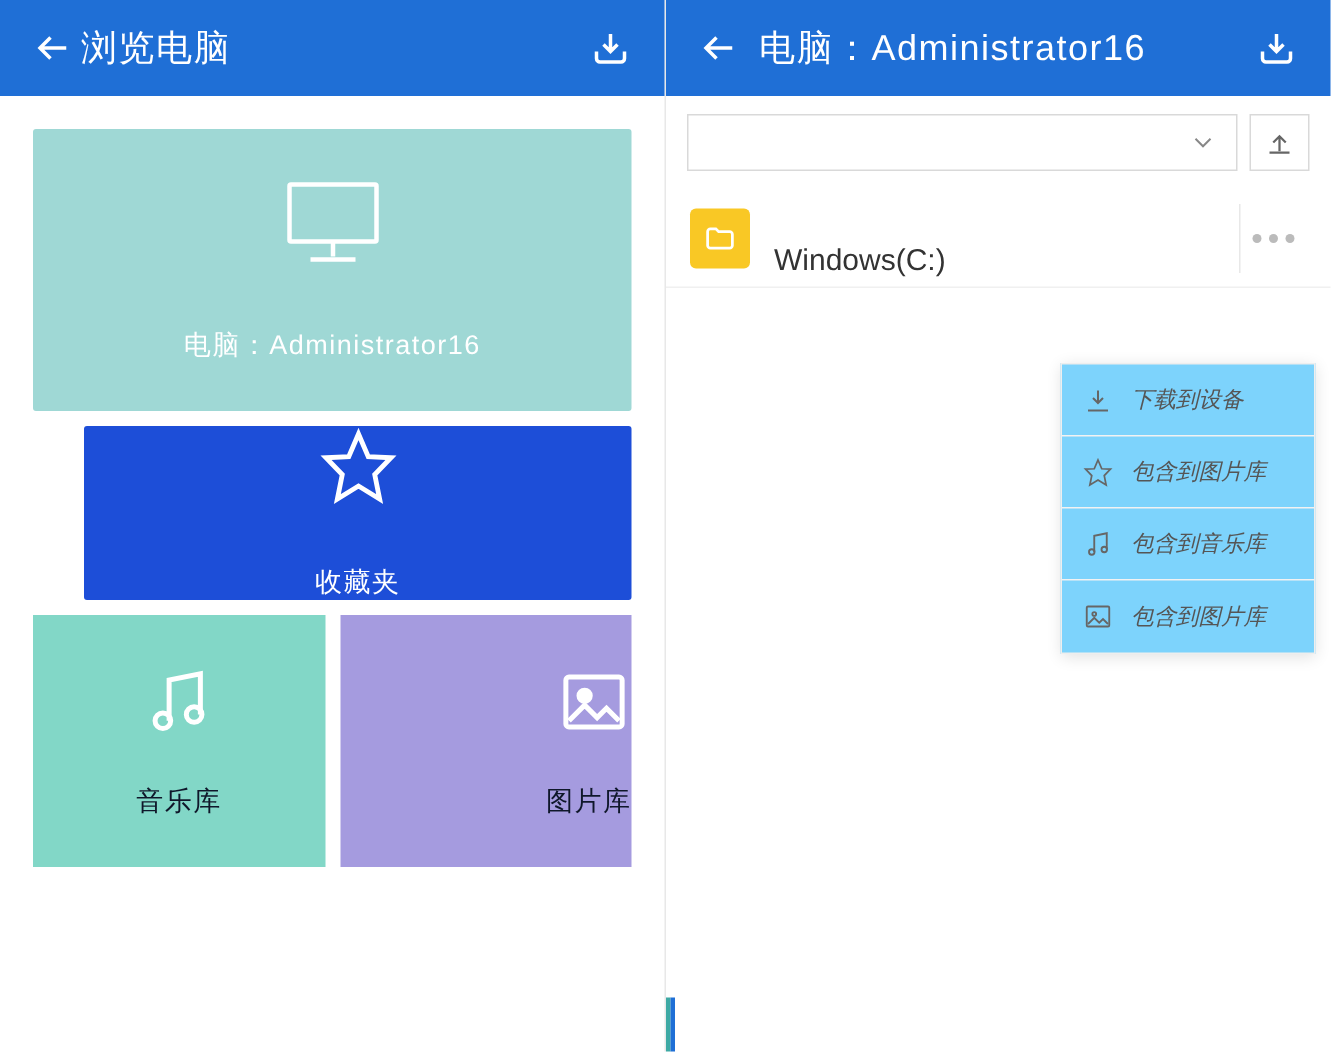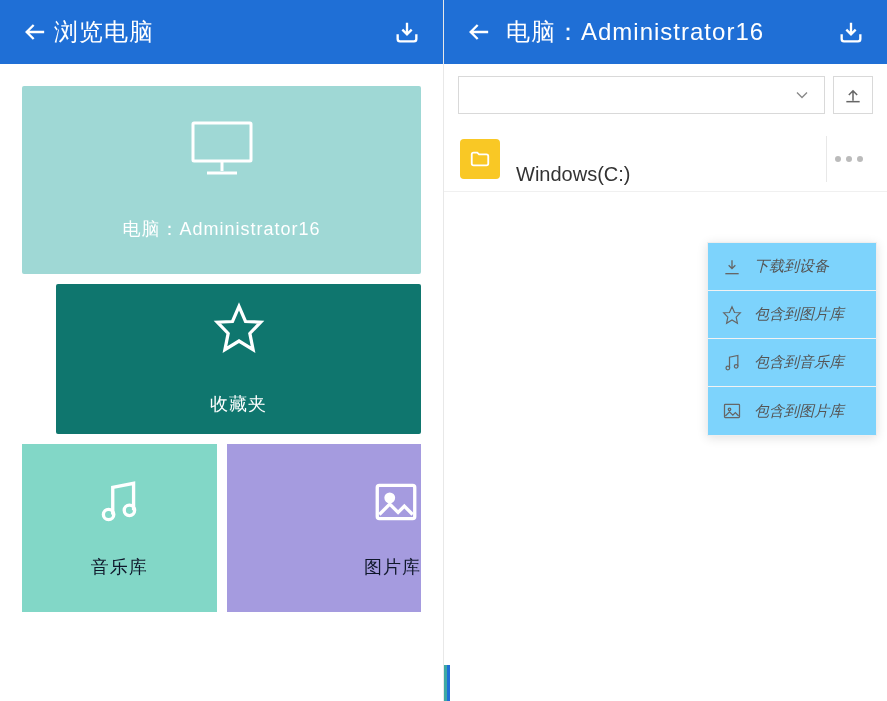--- a/index.html
+++ b/index.html
@@ -83,22 +83,22 @@
       align-items: center;
       justify-content: center;
       color: #fff;
       cursor: pointer;
     }
     .tile-computer {
       height: 188px;
       background: #9fd8d5;
     }
     .tile-fav {
-      height: 150px;
-      background: #0f766e;
+      height: 116px;
+      background: #1d4ed8;
       margin-left: 34px;
     }
     .tile-row {
       display: flex;
       gap: 10px;
     }
     .tile-small {
       flex: 1;
       height: 168px;
       display: flex;

